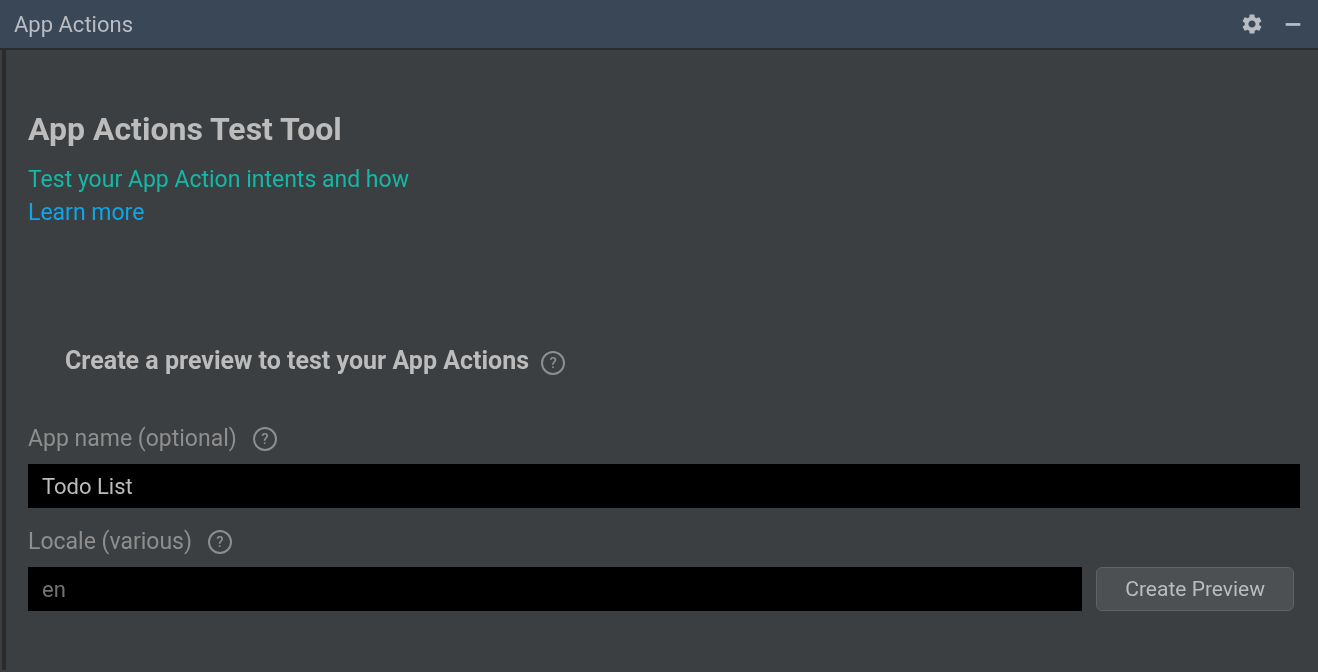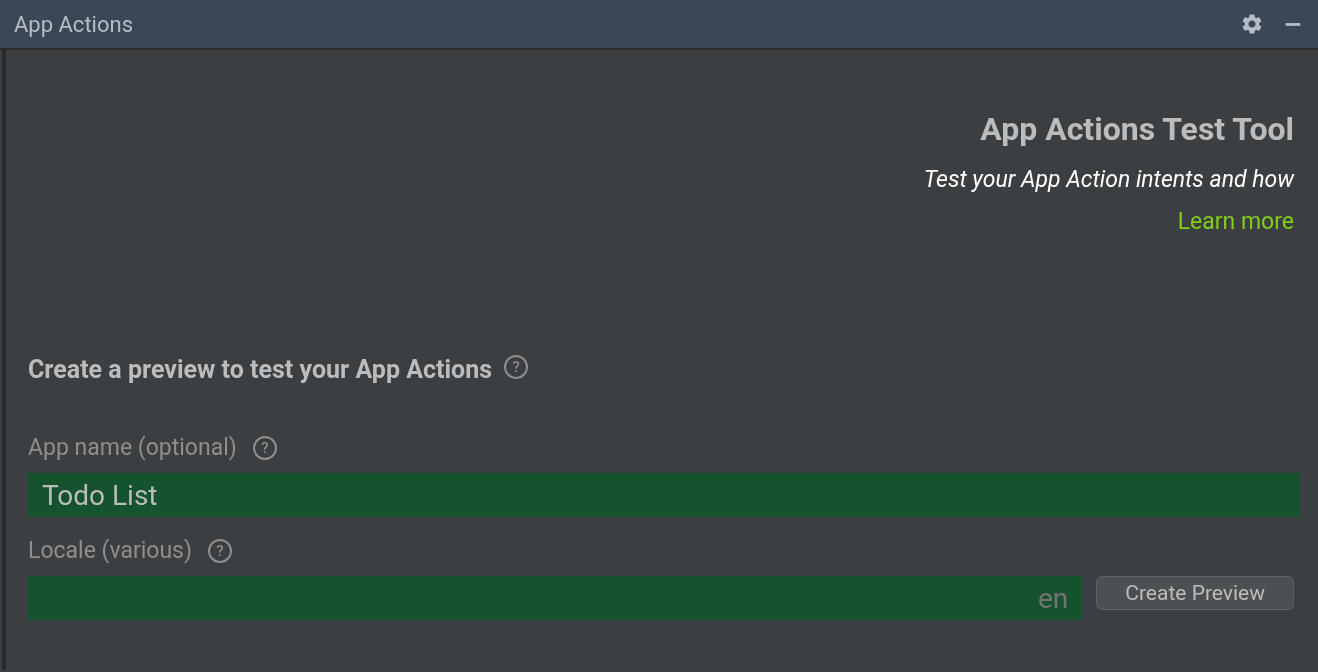--- a/index.html
+++ b/index.html
@@ -44,46 +44,46 @@
   .main {
     padding: 0 2px;
   }
   .content {
     background: #3c3f41;
     padding: 60px 22px 22px 22px;
     border-left: 4px solid #2b2b2b;
     height: 620px;
   }
   .hero {
-    text-align: right;
+    text-align: left;
     margin-bottom: 120px;
   }
   .hero-title {
     font-size: 32px;
     font-weight: 700;
     color: #bcbcbc;
     margin-bottom: 16px;
   }
   .hero-desc {
     font-size: 23px;
-    color: #ffffff;
+    color: #14b8a6;
     line-height: 1.4;
-    margin-bottom: 12px;
-    font-style: italic;
+    margin-bottom: 3px;
   }
   .hero-link {
     font-size: 23px;
-    color: #84cc16;
+    color: #0ea5e9;
     cursor: pointer;
   }
   .section-title-row {
     display: flex;
-    align-items: flex-start;
+    align-items: flex-end;
     gap: 12px;
     margin-bottom: 50px;
+    margin-left: 37px;
   }
   .section-title {
     font-size: 25px;
     font-weight: 700;
     color: #bcbcbc;
   }
   .help-icon {
     display: inline-flex;
     align-items: center;
     justify-content: center;
@@ -102,47 +102,46 @@
     gap: 16px;
     margin-bottom: 12px;
   }
   .field-label {
     font-size: 23px;
     color: #8e8e8e;
   }
   .text-input {
     width: 100%;
     height: 44px;
-    background: #14532d;
+    background: #000000;
     border: none;
     padding: 0 14px;
-    font-size: 28px;
+    font-size: 22px;
     color: #bcbcbc;
     outline: none;
     font-family: inherit;
     margin-bottom: 20px;
   }
   .text-input::placeholder {
     color: #737373;
   }
   .app-name-input {
     width: 1272px;
   }
   .bottom-row {
     display: flex;
     gap: 14px;
     align-items: stretch;
   }
   .locale-input {
     flex: 1;
     margin-bottom: 0;
-    text-align: right;
   }
   .create-btn {
-    height: 34px;
+    height: 44px;
     padding: 0 28px;
     background: #4c5052;
     border: 1px solid #5e6364;
     border-radius: 6px;
     color: #bcbcbc;
     font-size: 21px;
     cursor: pointer;
     font-family: inherit;
   }
 </style>

